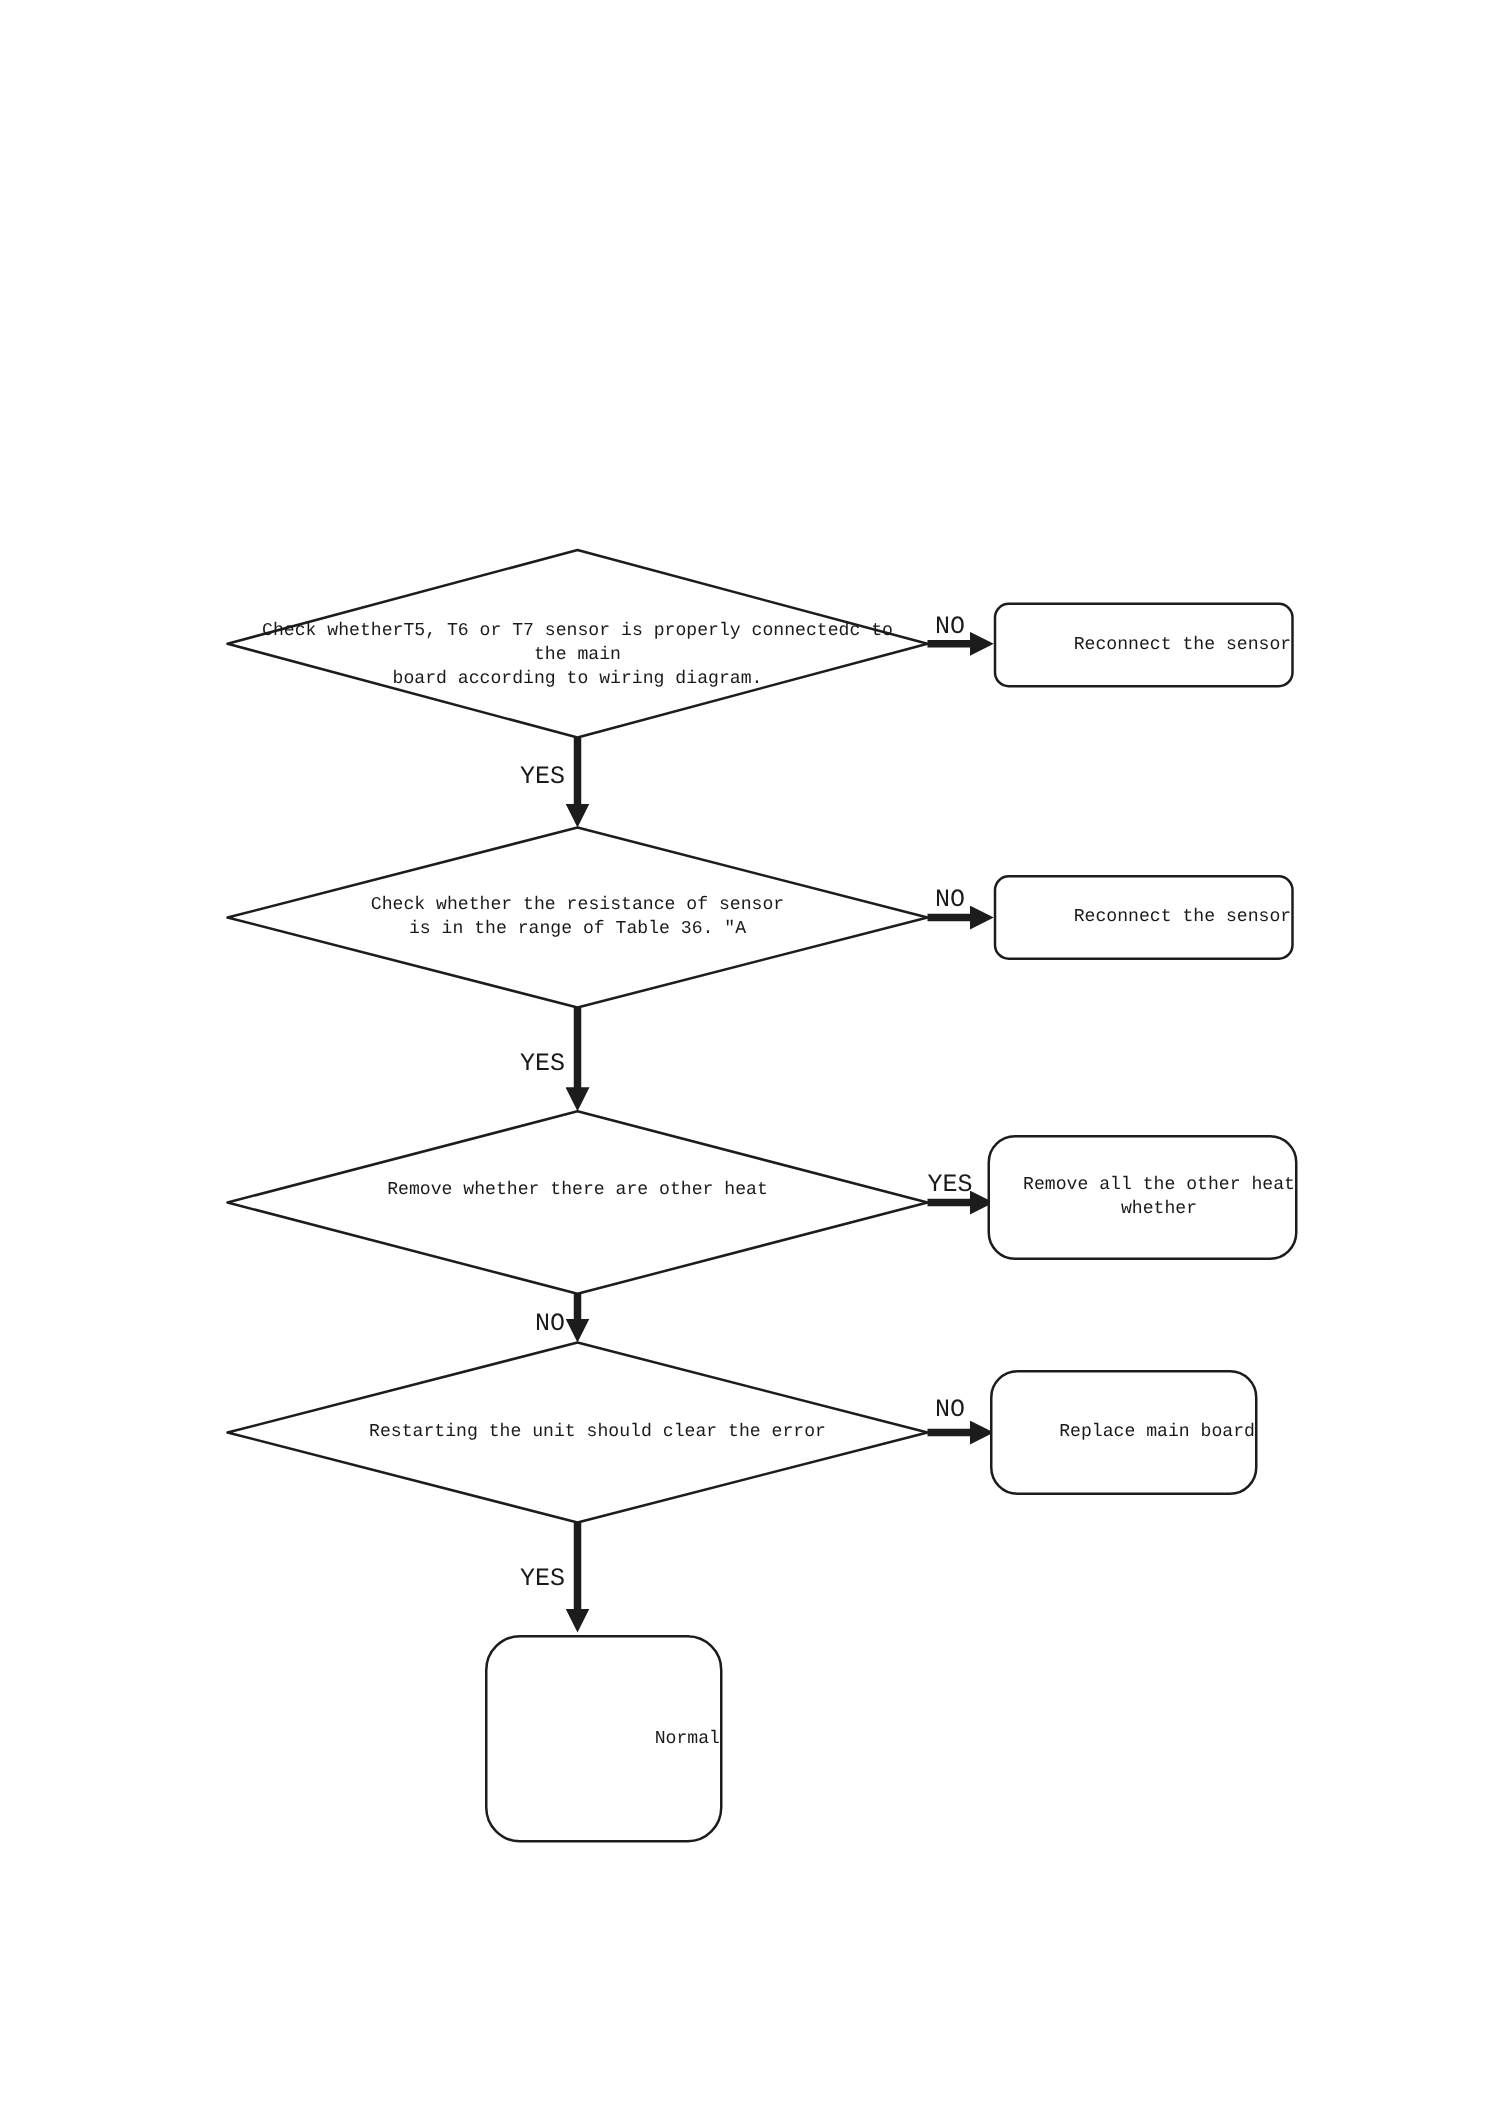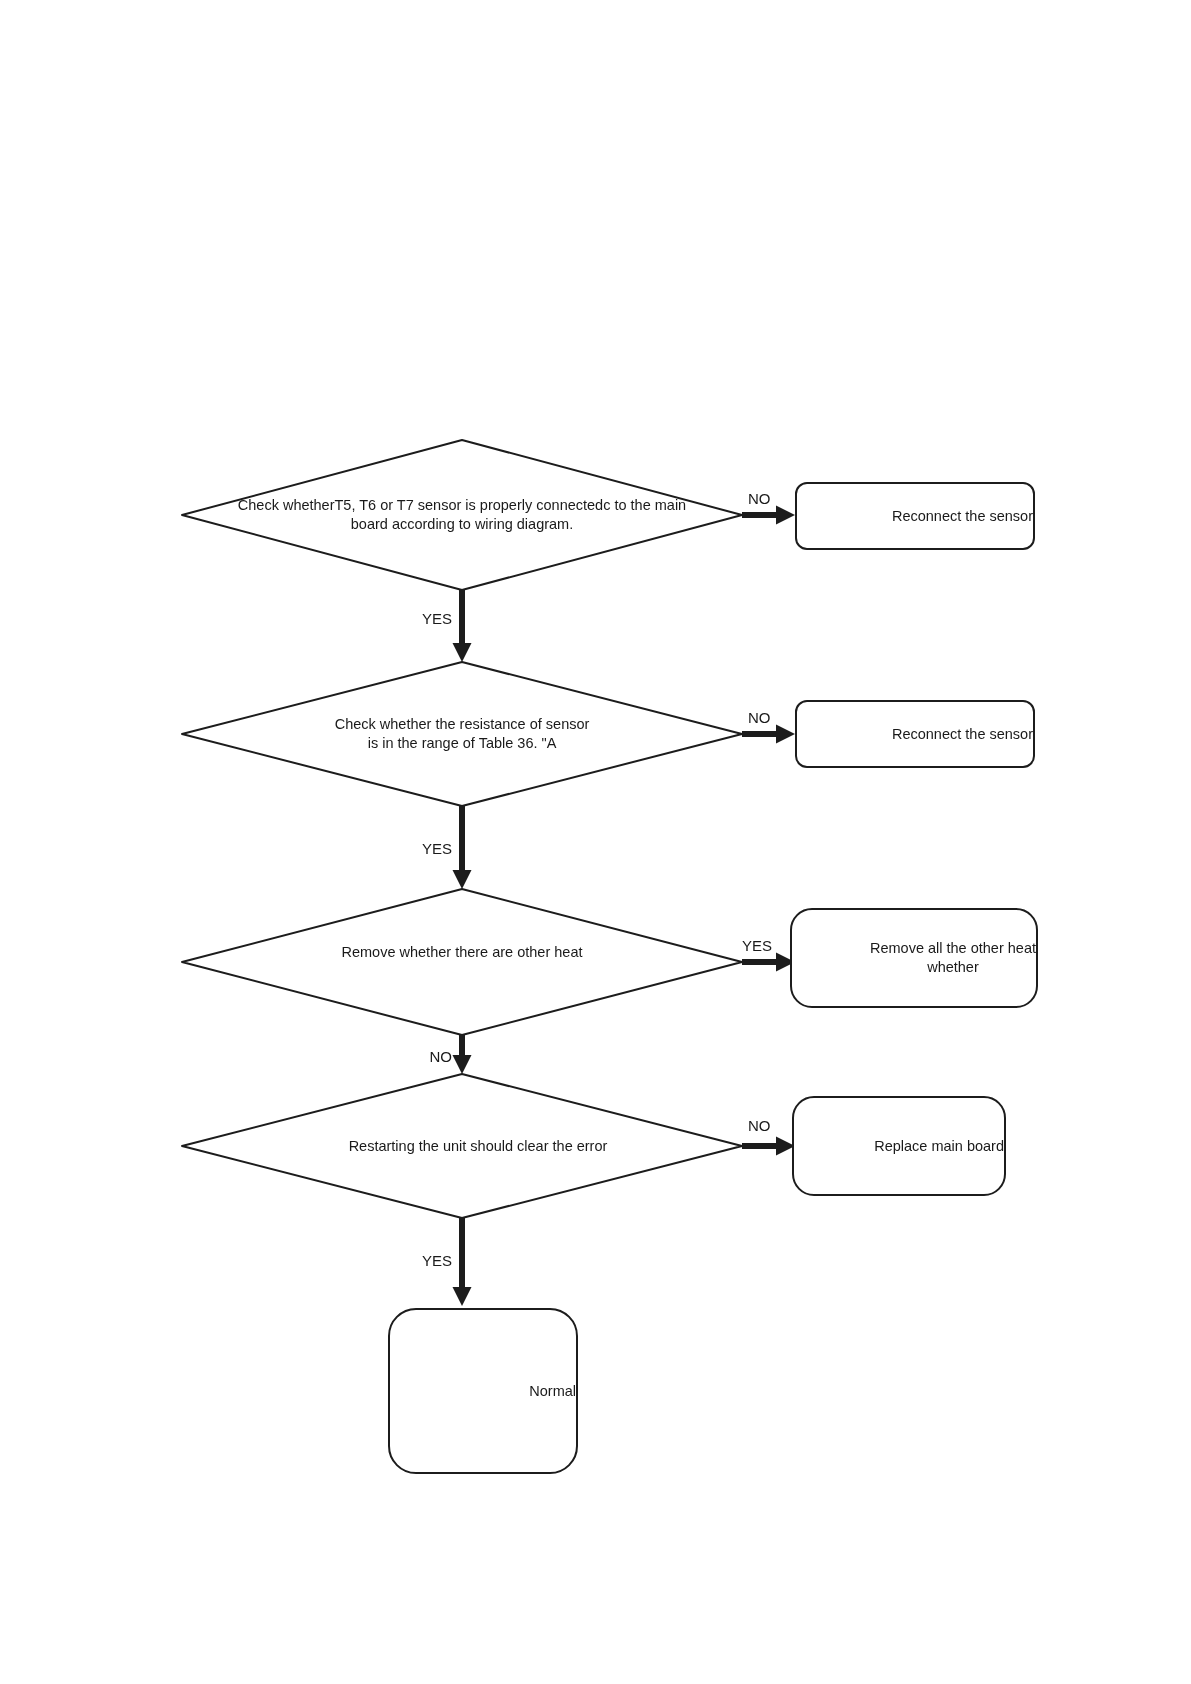--- a/index.html
+++ b/index.html
@@ -6,21 +6,21 @@
     --line:#1c1c1c;
     --text:#1a1a1a;
     --background:#ffffff;
   }
   html,body{margin:0;padding:0;background:var(--background);}
   .canvas{
     position:relative;
     width:1191px;
     height:1684px;
     background:var(--background);
-    font-family:Liberation Sans, sans-serif;
+    font-family:Liberation Mono, monospace;
     color:var(--text);
     overflow:hidden;
   }
   .shapes{position:absolute;left:0;top:0;width:1191px;height:1684px;}
   .shapes polygon{fill:#ffffff;stroke:var(--line);stroke-width:2;stroke-linejoin:round;}
   .shapes line{stroke:var(--line);stroke-width:6;}
   .shapes .ah{fill:var(--line);}
   .node-text{
     position:absolute;
     text-align:center;
@@ -39,21 +39,21 @@
     text-align:center;
     font-size:14.5px;
     line-height:19px;
     color:var(--text);
     box-sizing:border-box;
   }
   .action-box.big{border-radius:22px;}
   .action-box.terminal{border-radius:28px;}
   .edge-label{
     position:absolute;
-    font-size:15px;
+    font-size:20px;
     color:var(--text);
     white-space:nowrap;
   }
   .edge-label.right-align{text-align:right;}
 </style>
 </head>
 <body>
 
 <div class="canvas">
 

